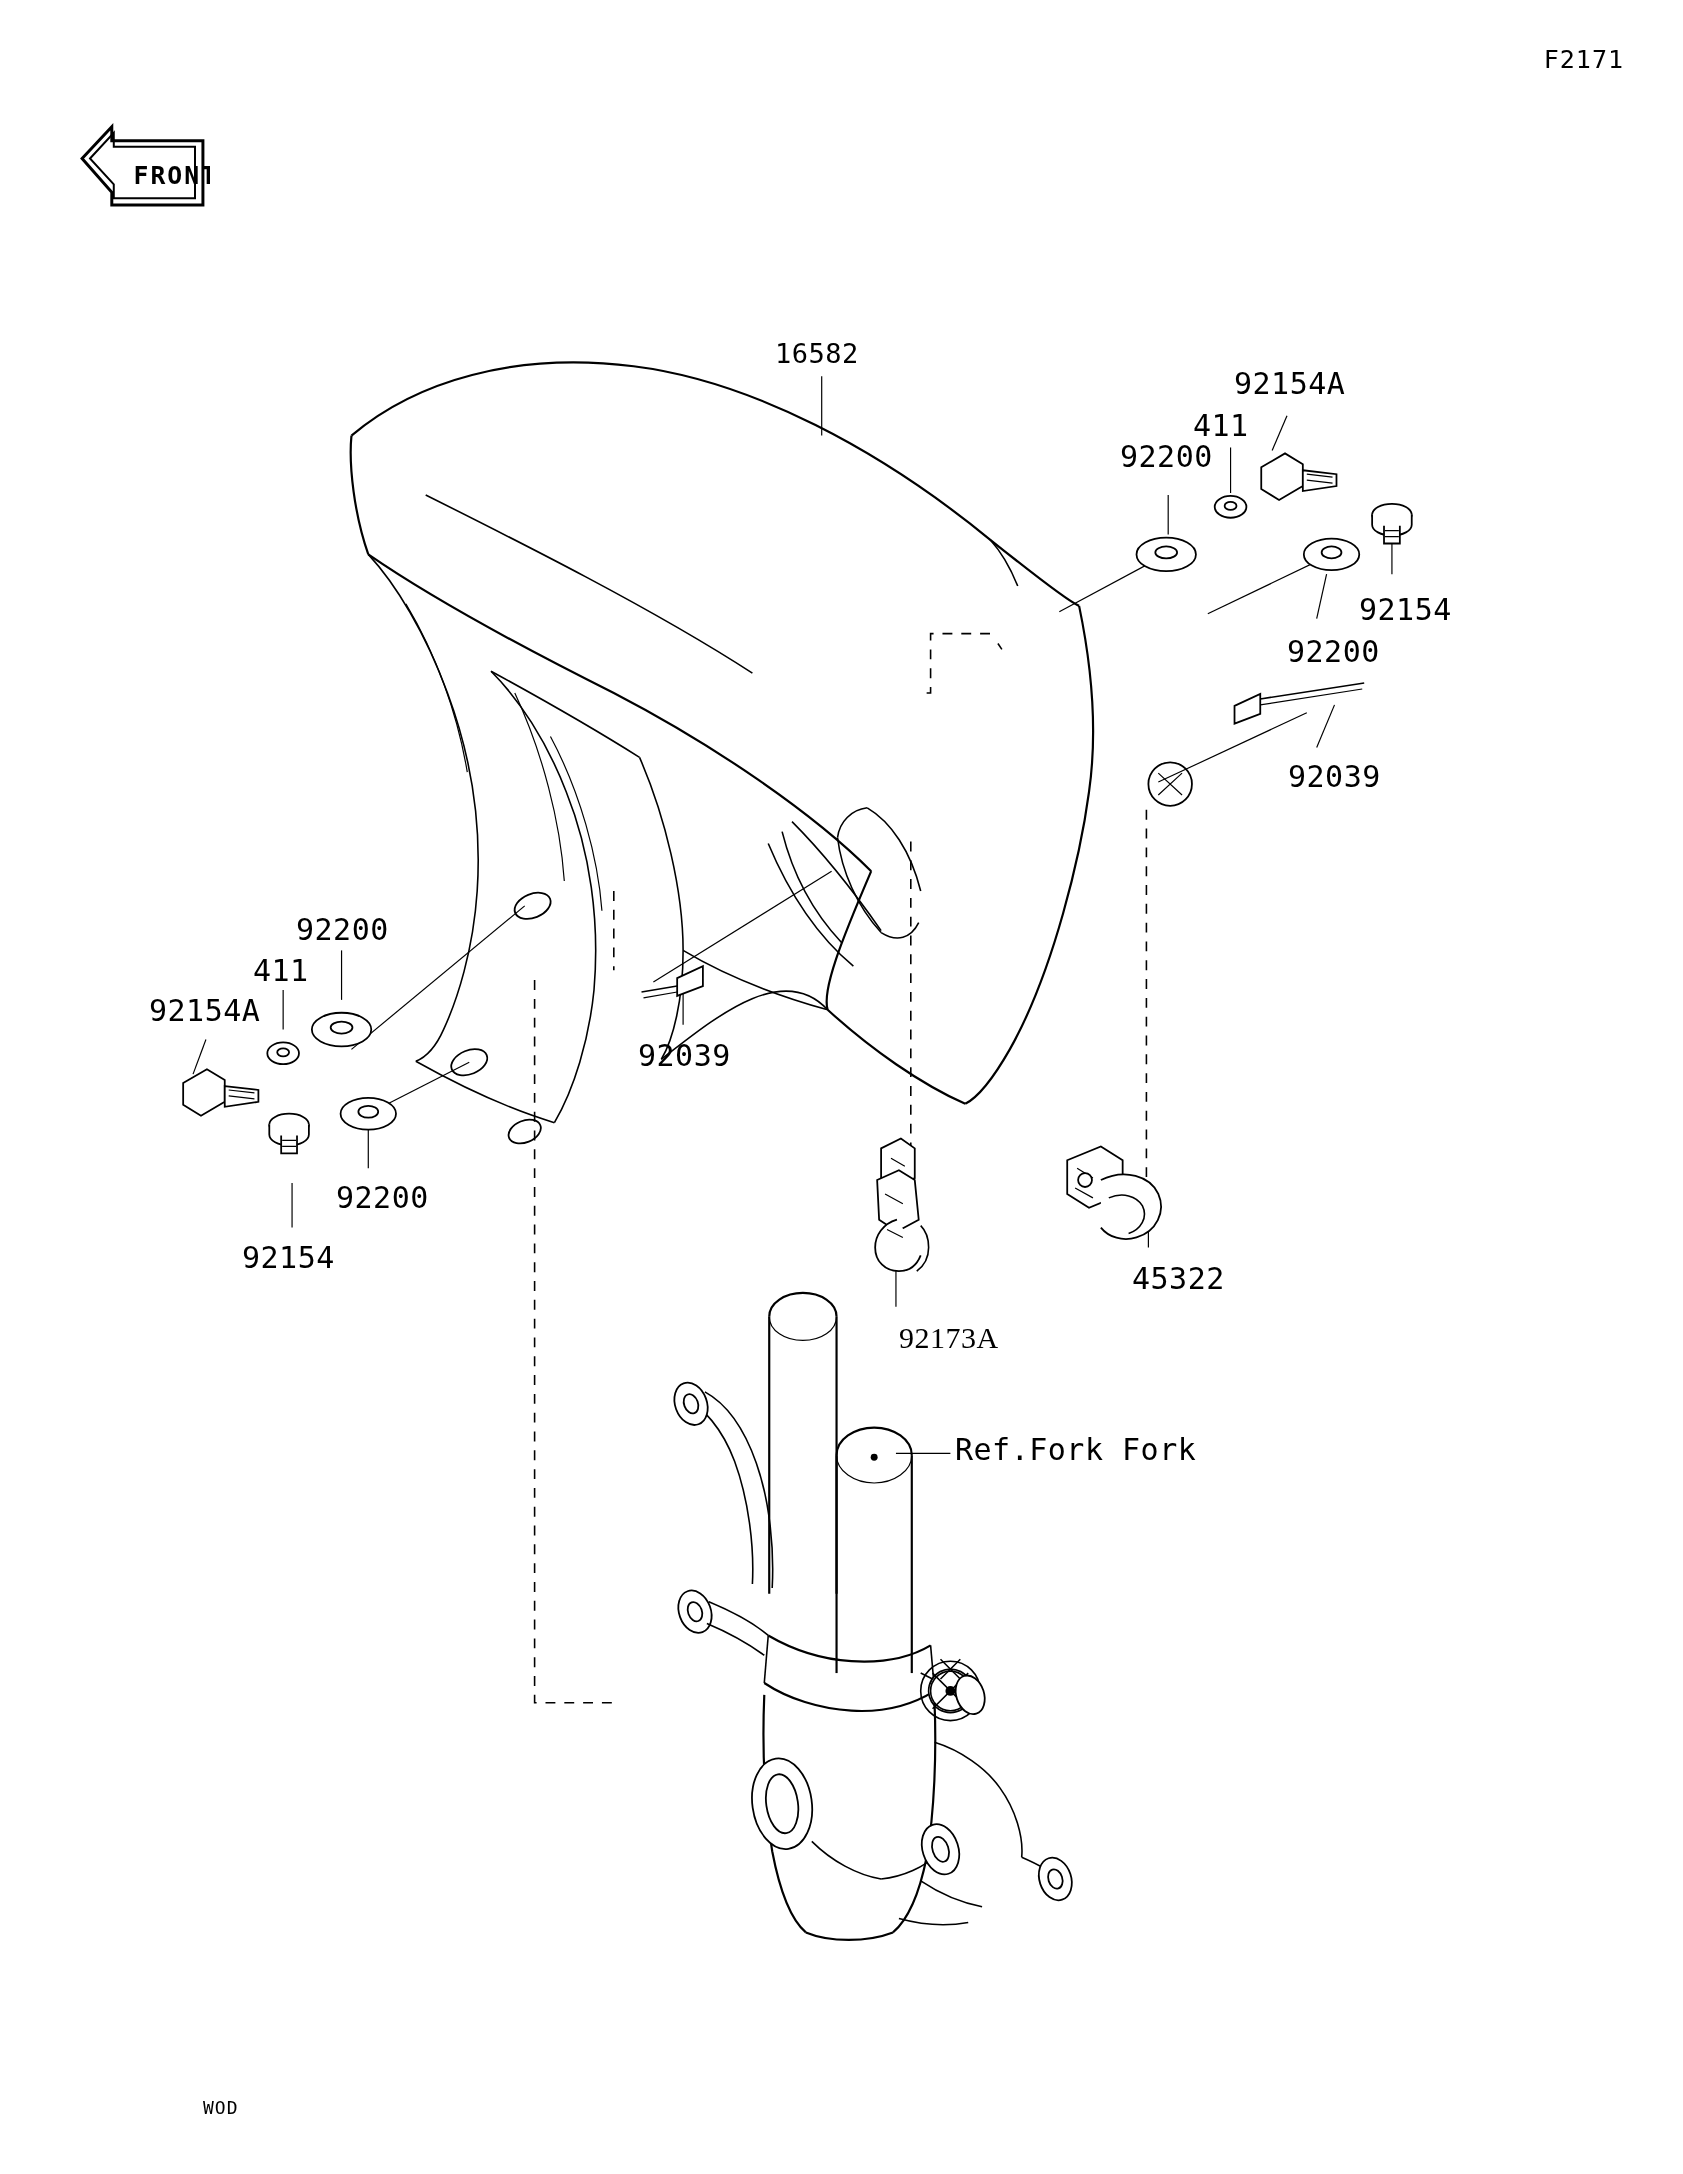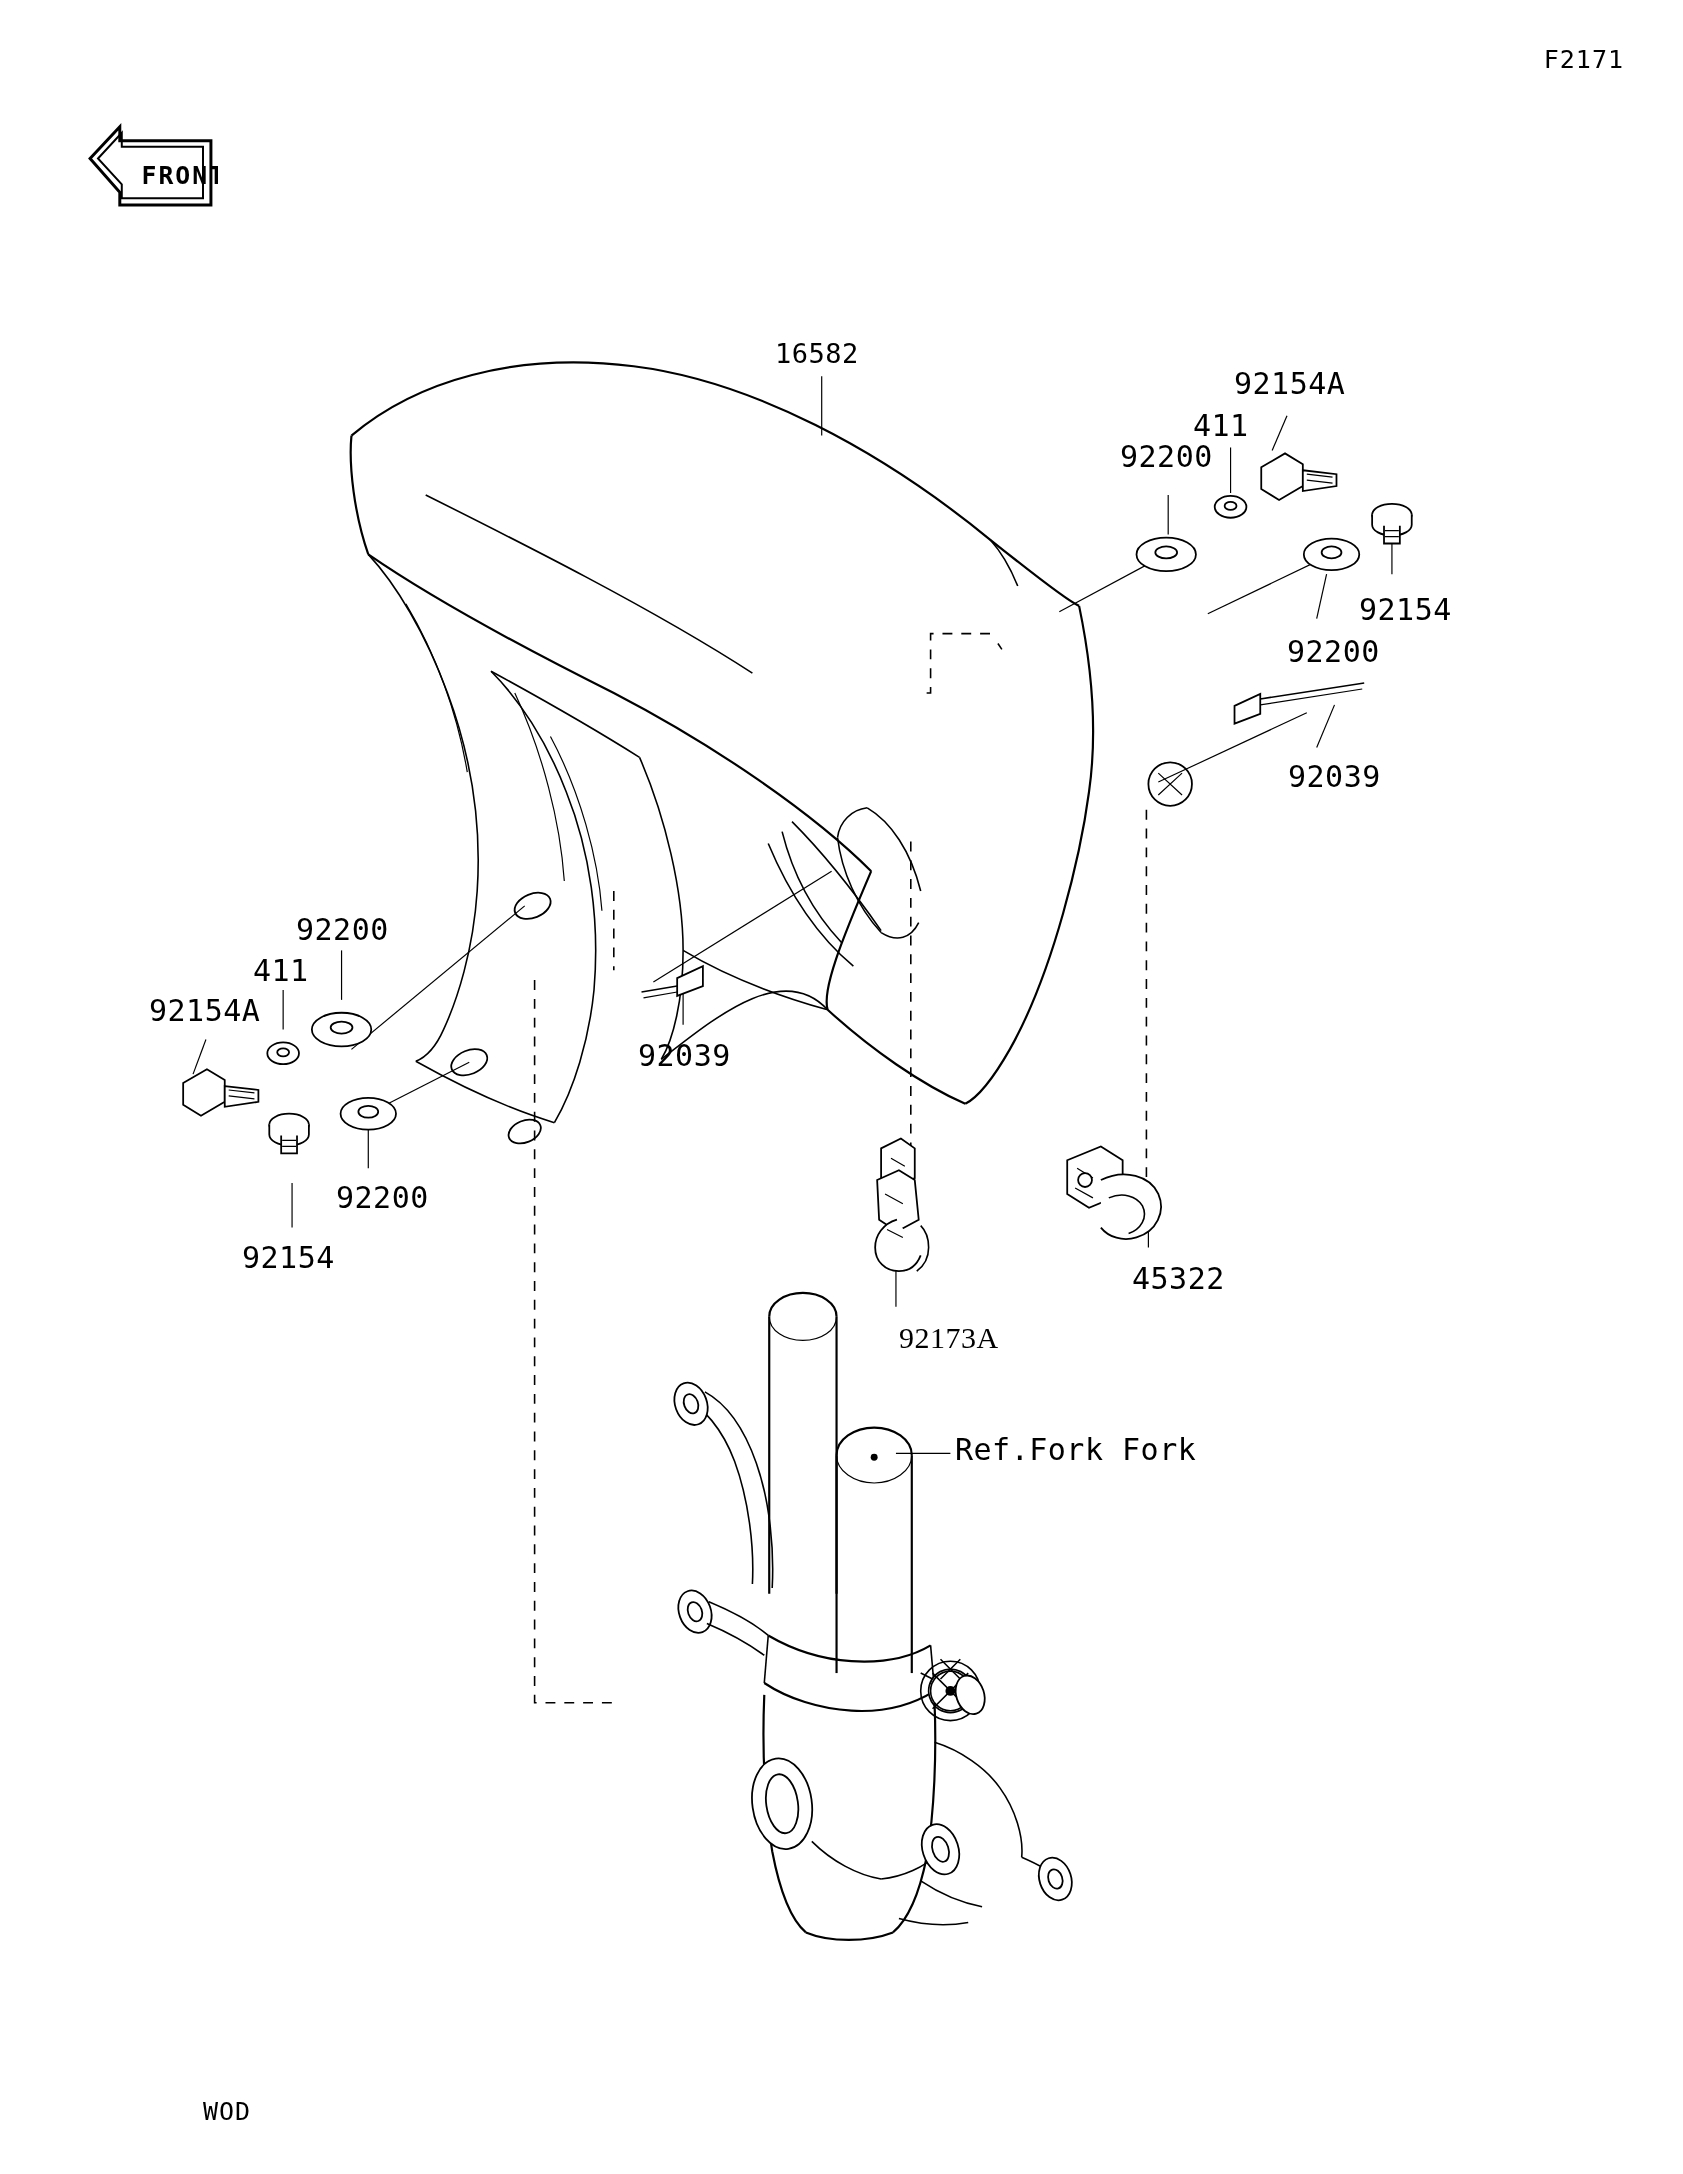--- a/index.html
+++ b/index.html
@@ -34,21 +34,21 @@
   .code-top-right {
     position: absolute;
     right: 59px;
     top: 45px;
     font-size: 25px;
     font-family: "DejaVu Sans Mono", monospace;
     letter-spacing: 1px;
   }
   .front-badge {
     position: absolute;
-    left: 84px;
+    left: 76px;
     top: 111px;
     width: 134px;
     height: 104px;
   }
   .inset-box {
     position: absolute;
     left: 45px;
     top: 1651px;
     width: 404px;
     height: 434px;
@@ -59,21 +59,21 @@
     position: absolute;
     left: 18px;
     top: 14px;
     font-size: 27px;
     font-family: "DejaVu Sans Mono", monospace;
   }
   .inset-caption {
     position: absolute;
     left: 203px;
     top: 2097px;
-    font-size: 25px;
+    font-size: 18px;
     font-family: "DejaVu Sans Mono", monospace;
     letter-spacing: 1px;
     text-align: right;
   }
   svg.art {
     position: absolute;
     left: 0;
     top: 0;
     width: 1683px;
     height: 2174px;

